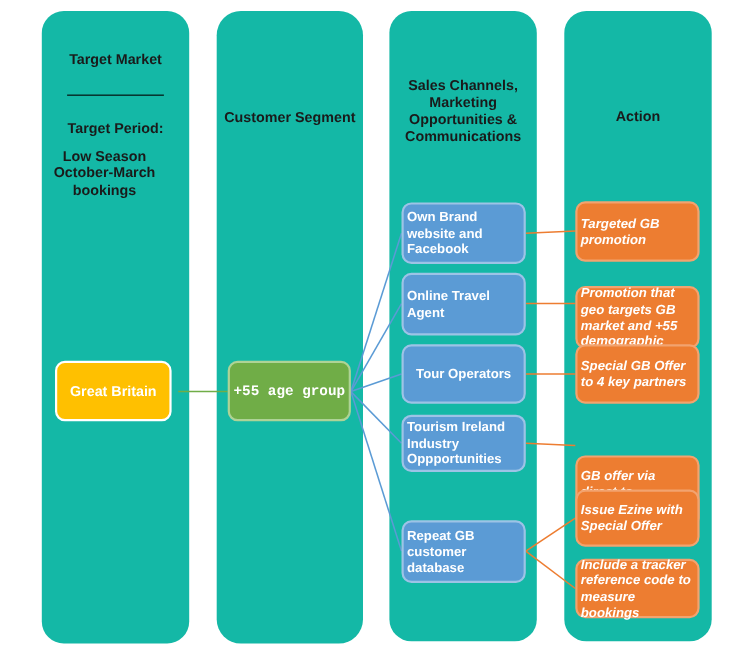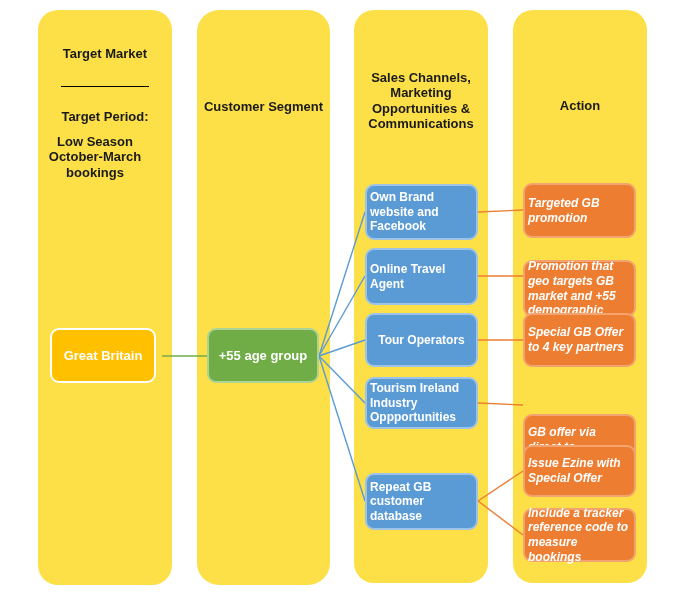--- a/index.html
+++ b/index.html
@@ -3,21 +3,21 @@
 <meta charset="utf-8">
 <style>
   html,body{margin:0;padding:0;background:#ffffff;}
   .canvas{
     position:relative;width:673px;height:609px;
     font-family:"Liberation Sans","DejaVu Sans",sans-serif;
     background:#ffffff;overflow:hidden;
   }
   .col{
     position:absolute;top:10px;height:573px;width:134px;
-    background:#fde047;border-radius:20px;
+    background:#14b8a6;border-radius:20px;
   }
   .col1{left:38px;height:575px;}
   .col2{left:197px;width:133px;height:575px;border-radius:22px;}
   .col3{left:354px;}
   .col4{left:513px;}
   .col-title{
     position:absolute;left:0;width:100%;
     text-align:center;font-weight:bold;color:#1a1a1a;
     font-size:13px;line-height:1.18;
   }
@@ -33,21 +33,21 @@
   .t-season{top:124px;padding:0 0;width:calc(100% - 20px);}
   .node{
     position:absolute;box-sizing:border-box;border-radius:9px;
     display:flex;align-items:center;justify-content:center;
     text-align:left;color:#ffffff;font-weight:bold;
     font-size:12px;line-height:1.22;padding:1px 3px;
   }
   .n-market{left:50px;top:328px;width:106px;height:55px;
     background:#FFC000;border:2px solid #ffffff;font-size:13px;}
   .n-segment{left:207px;top:328px;width:112px;height:55px;
-    background:#70AD47;border:2px solid #aed396;font-size:13px;}
+    background:#70AD47;border:2px solid #aed396;font-size:13px;font-family:Liberation Mono, monospace;}
   .ch{left:365px;width:113px;background:#5B9BD5;border:2px solid #9dc3e6;}
   .ch0{top:184px;height:56px;}
   .ch1{top:248px;height:57px;}
   .ch2{top:313px;height:54px;}
   .ch3{top:377px;height:52px;}
   .ch4{top:473px;height:57px;}
   .ac{left:523px;width:113px;background:#ED7D31;border:2px solid #f2a36f;font-style:italic;}
   .ac0{top:183px;height:55px;}
   .ac1{top:260px;height:57px;}
   .ac2{top:313px;height:54px;}

